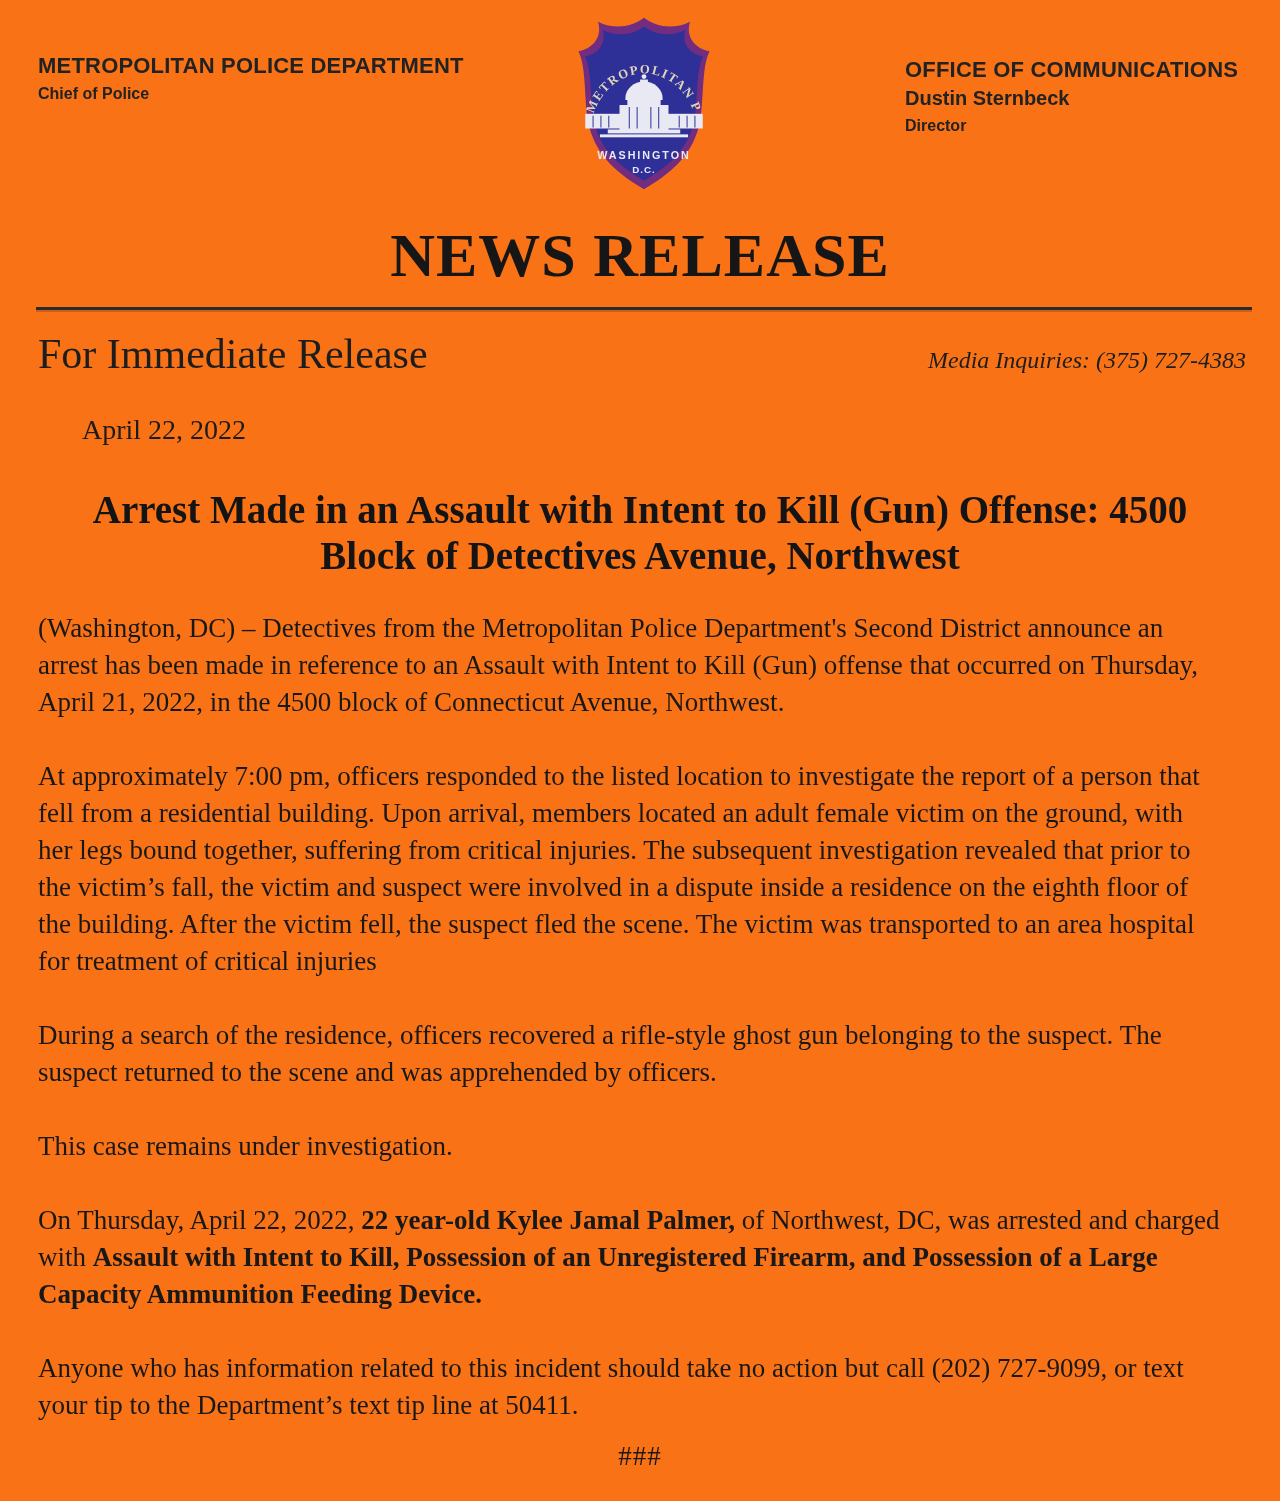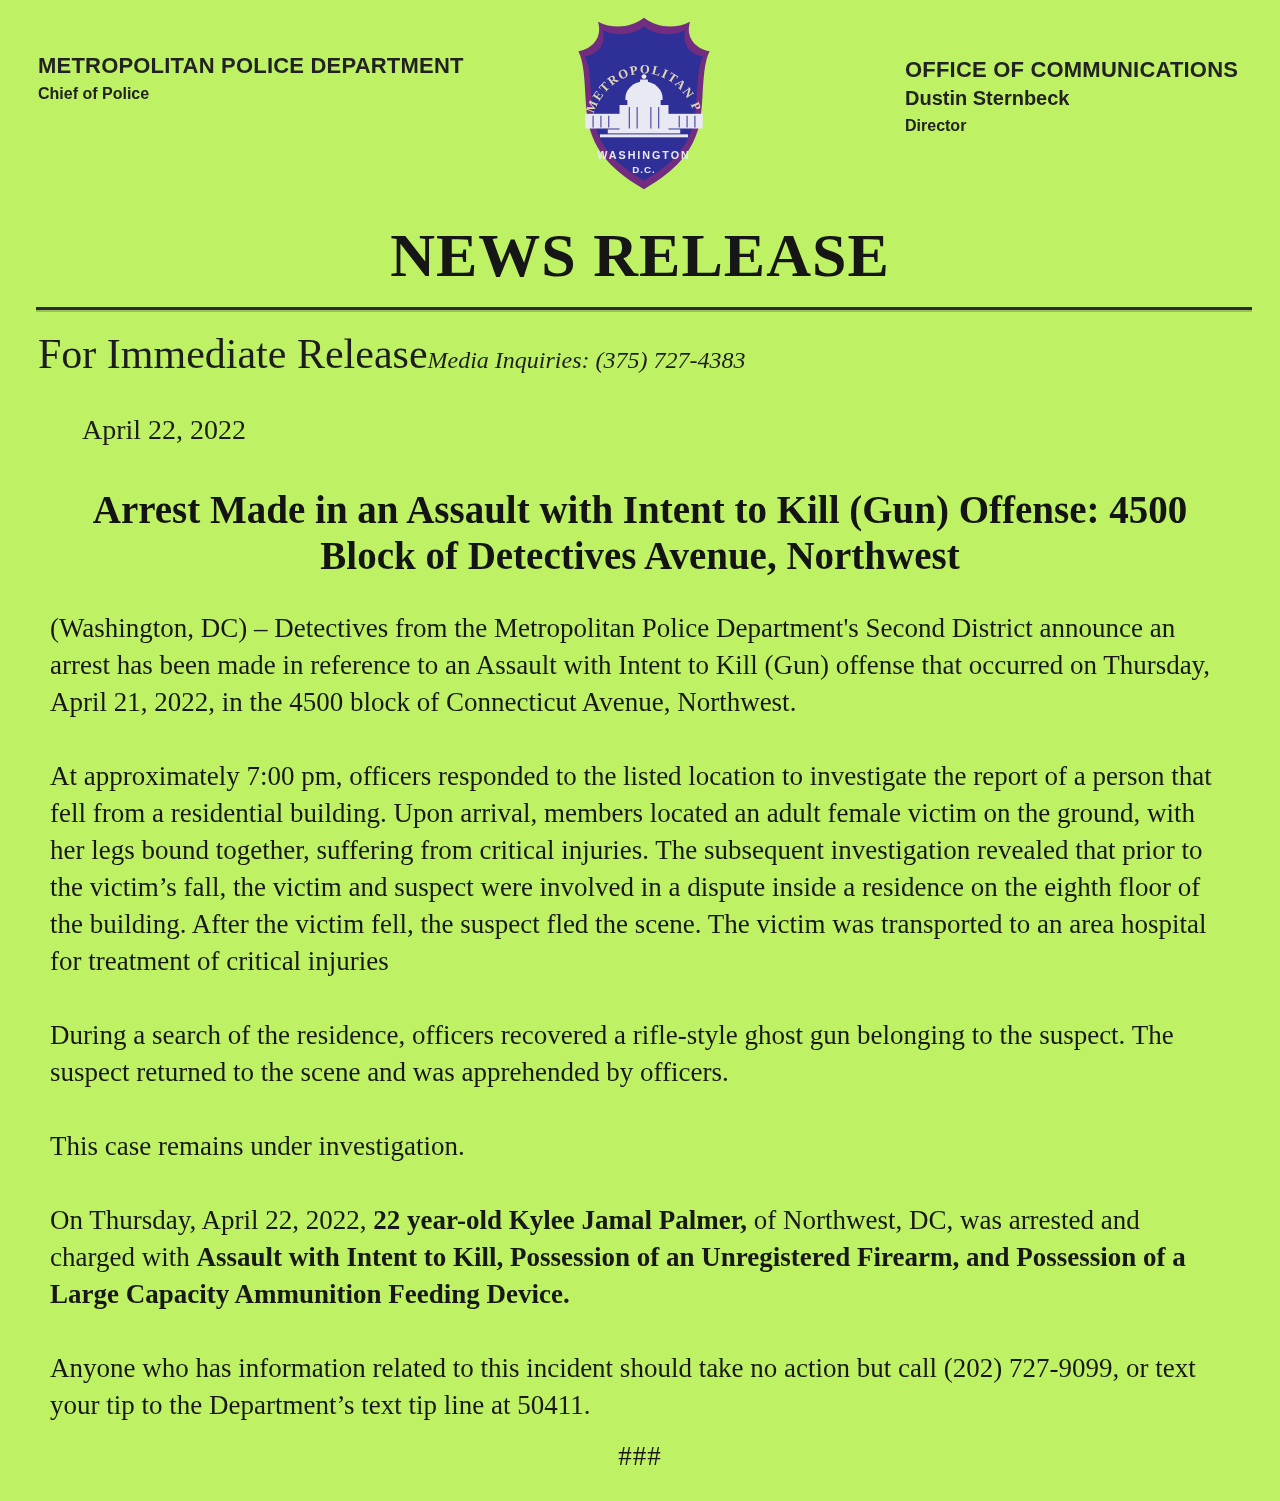--- a/index.html
+++ b/index.html
@@ -2,21 +2,21 @@
 <html><head>
 <meta charset="utf-8">
 <style>
   * { margin:0; padding:0; box-sizing:border-box; }
   html,body { background:#ffffff; }
   .page {
     position:relative;
     width:1280px;
     height:1501px;
     margin:0 auto;
-    background:#bef264;
+    background:#f97316;
     font-family:"Liberation Serif", serif;
     color:#1c1c1c;
     overflow:hidden;
   }
   
   .hdr-left  { position:absolute; left:38px;  top:52px;  width:480px; }
   .hdr-right { position:absolute; left:905px; top:56px;  width:360px; }
   .hdr-block { font-family:"Liberation Sans", sans-serif; color:#222; }
   .hdr-line1 { font-size:22px; font-weight:700; line-height:28px; letter-spacing:0.2px; }
   .hdr-line2 { font-size:20px; font-weight:700; line-height:28px; }
@@ -33,41 +33,41 @@
     color:#161616;
   }
   .title-rule {
     position:absolute; top:307px; left:36px;
     width:1216px; height:3px;
     background:#2b2b2b;
     box-shadow:0 2px 0 rgba(43,43,43,0.25);
   }
   .release-row {
     position:absolute; top:330px; left:38px; right:34px;
-    display:flex; justify-content:flex-start; align-items:baseline;
+    display:flex; justify-content:space-between; align-items:baseline;
   }
   .release-label { font-size:42px; color:#1d1d1d; }
   .media-inq { font-size:24px; font-style:italic; color:#1d1d1d; }
   .doc-date { position:absolute; top:414px; left:38px; font-size:28px;margin-left:44px; }
 
   
   .headline {
     position:absolute; top:487px; left:60px; width:1160px;
     text-align:center;
     font-size:39px; font-weight:700; line-height:46px;
     color:#141414;
   }
 
   
   .body-copy {
     position:absolute; top:610px; left:38px; width:1185px;
     font-size:27px; line-height:37px;
     color:#181818;
   }
-  .body-copy p { margin:0 0 37px 12px; }
+  .body-copy p { margin:0 0 37px 0; }
   .body-copy .bold { font-weight:700; }
   .end-mark {
     position:absolute; top:1441px; left:0; width:100%;
     text-align:center; font-size:27px; letter-spacing:1px; color:#181818;
   }
 </style>
 </head>
 <body>
 
 <div class="page">

